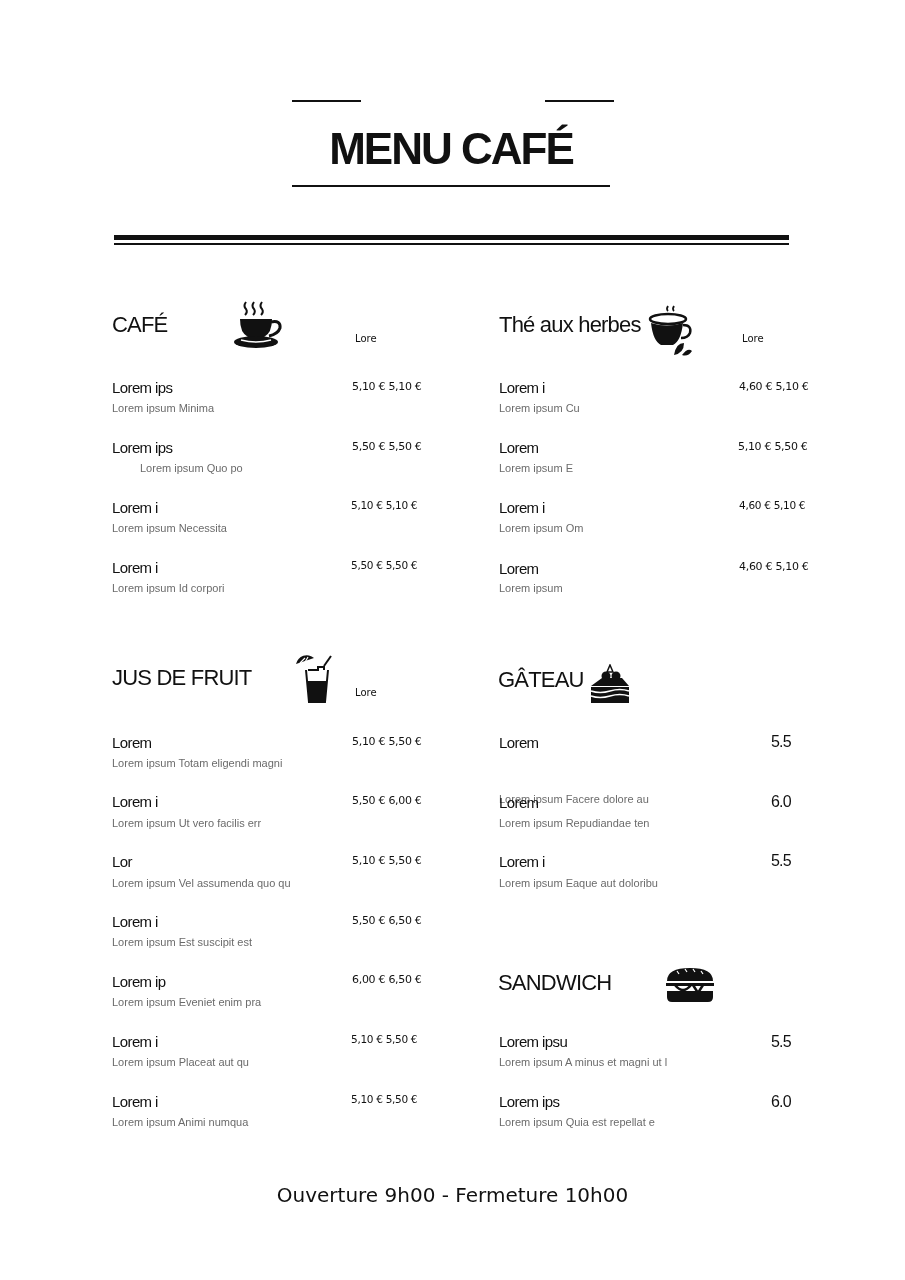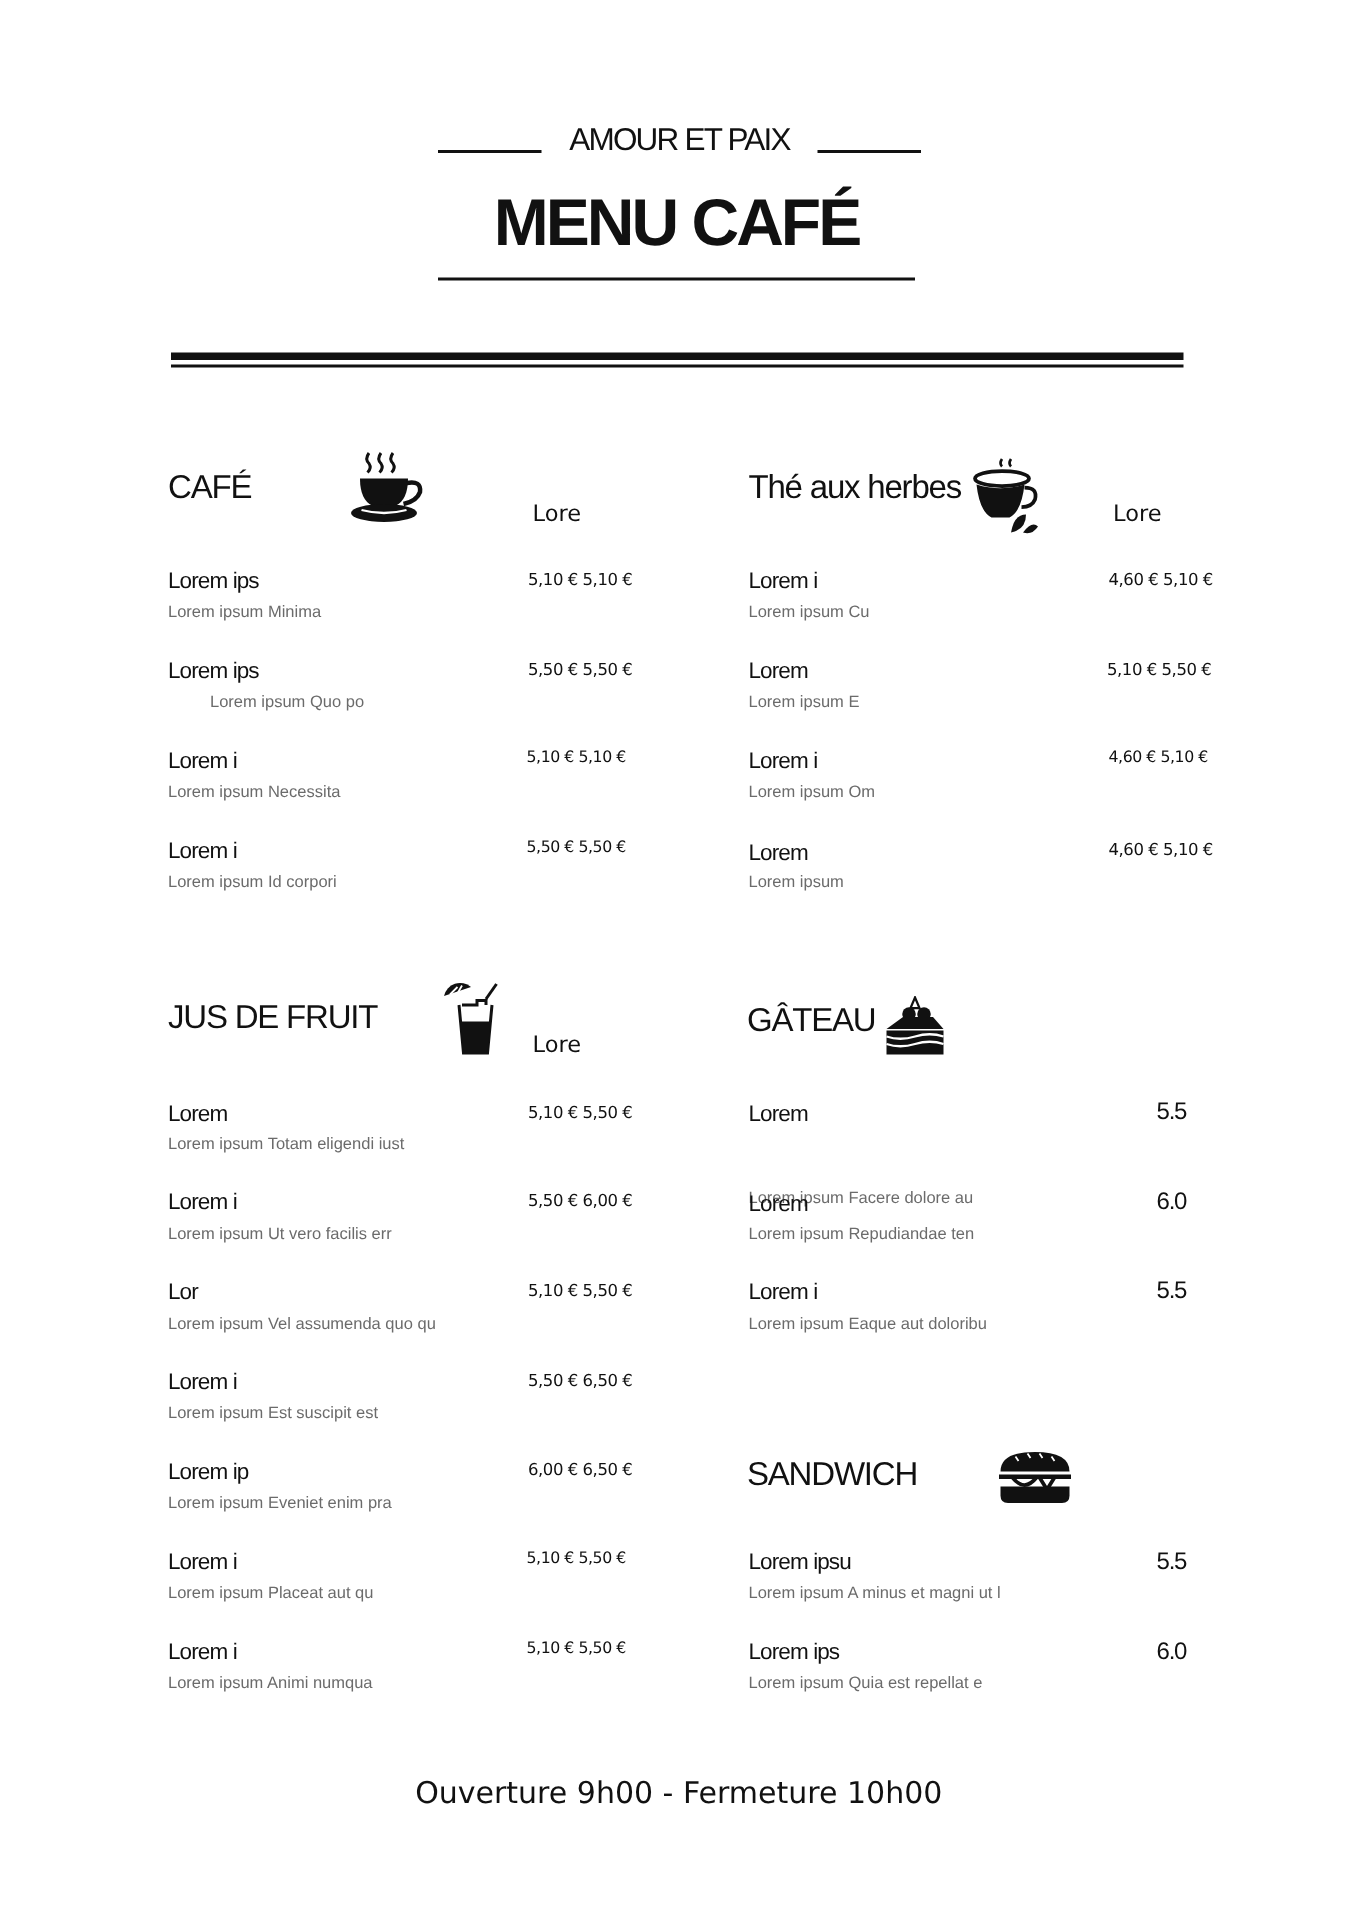--- a/index.html
+++ b/index.html
@@ -18,37 +18,36 @@
     }
     .title {
       left: 292px; top: 114px; width: 318px; text-align: center;
       font-size: 44px; font-weight: bold; letter-spacing: -2px; line-height: 70px;
     }
     .title-underline { left: 292px; top: 185px; width: 318px; height: 2px; background: #111; }
     .rule-thick { left: 114px; top: 235px; width: 675px; height: 5px; background: #111; }
     .rule-thin { left: 114px; top: 243px; width: 675px; height: 2px; background: #111; }
 
     .sec-title { font-size: 22px; letter-spacing: -0.8px; line-height: 26px; white-space: nowrap; }
-    .col-label { font-family: "DejaVu Sans", sans-serif; font-size: 15px; color: #111; }
+    .col-label { font-family: "DejaVu Sans", sans-serif; font-size: 10px; color: #111; }
     .item-name { font-size: 15px; letter-spacing: -0.6px; color: #111; line-height: 18px; white-space: nowrap; }
     .item-desc { font-size: 11px; color: #6b6b6b; line-height: 14px; white-space: nowrap; }
     .item-price { font-family: "DejaVu Sans", sans-serif; font-size: 11px; color: #111; white-space: nowrap; letter-spacing: -0.3px; }
     .item-price-big { font-size: 16px; letter-spacing: -0.8px; color: #111; white-space: nowrap; }
     .footer {
       left: 0; width: 905px; top: 1183px; text-align: center;
       font-family: "DejaVu Sans", sans-serif; font-size: 20px; color: #111;
     }
     svg { display: block; }
   </style>
 </head>
 <body>
 
 <div class="abs subtitle-row">
   <div class="subtitle-line left"></div>
-  <div class="subtitle">AMOUR ET PAIX</div>
   <div class="subtitle-line right"></div>
 </div>
 <div class="abs title">MENU CAFÉ</div>
 <div class="abs title-underline"></div>
 <div class="abs rule-thick"></div>
 <div class="abs rule-thin"></div>
 
 <div>
   <div class="abs sec-title" style="left:112px; top:312px;">CAFÉ</div>
   <div class="abs" style="left:233px; top:300px;">
@@ -121,21 +120,21 @@
       <path d="M6 9 l5 -5 M10 10 l4 -7" stroke="#fff" stroke-width="1.2"></path>
       <path d="M30 12 l7 -10" stroke="#111" stroke-width="2"></path>
       <path d="M14 16 h10 v-3 h6 v3" stroke="#111" stroke-width="2" fill="none"></path>
       <path d="M12 16 l3 32 h16 l3 -32" stroke="#111" stroke-width="2" fill="none"></path>
       <path d="M13 27 l2 21 h16 l2 -21 z" fill="#111"></path>
     </svg>
   </div>
   <div class="abs col-label" style="left:355px; top:687px;">Lore</div>
 
   <div class="abs item-name" style="left:112px; top:734px;">Lorem</div>
-  <div class="abs item-desc" style="left:112px; top:756px;">Lorem ipsum Totam eligendi iust</div>
+  <div class="abs item-desc" style="left:112px; top:756px;">Lorem ipsum Totam eligendi magni</div>
   <div class="abs item-price" style="left:352px; top:735px;">5,10 € 5,50 €</div>
 
   <div class="abs item-name" style="left:112px; top:793px;">Lorem i</div>
   <div class="abs item-desc" style="left:112px; top:816px;">Lorem ipsum Ut vero facilis err</div>
   <div class="abs item-price" style="left:352px; top:794px;">5,50 € 6,00 €</div>
 
   <div class="abs item-name" style="left:112px; top:853px;">Lor</div>
   <div class="abs item-desc" style="left:112px; top:876px;">Lorem ipsum Vel assumenda quo qu</div>
   <div class="abs item-price" style="left:352px; top:854px;">5,10 € 5,50 €</div>
 

